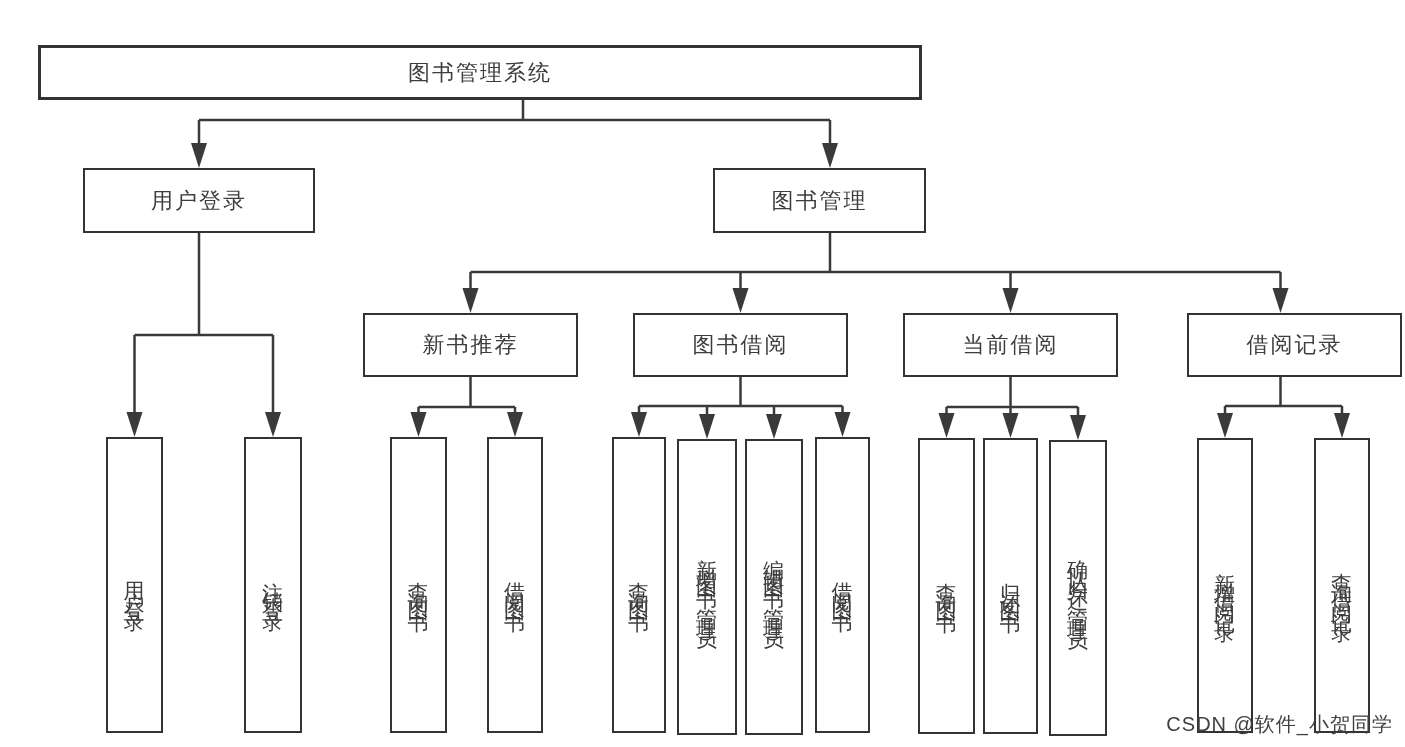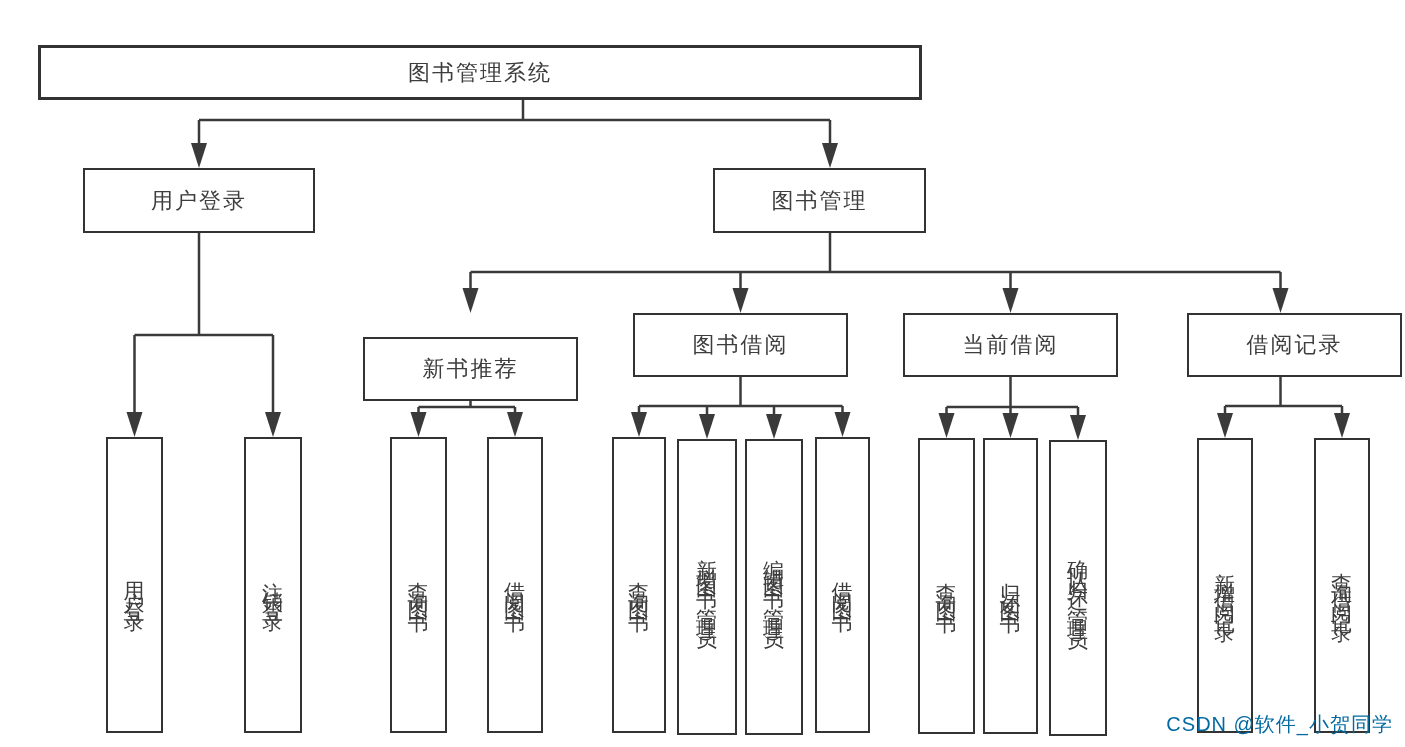--- a/index.html
+++ b/index.html
@@ -47,21 +47,21 @@
     font-size: 21px;
     letter-spacing: 10px;
     line-height: 1;
     white-space: nowrap;
   }
   .watermark {
     position: absolute;
     right: 12px;
     bottom: 9px;
     font-size: 20px;
-    color: #0369a1;
+    color: #404040;
     letter-spacing: 1px;
     white-space: nowrap;
   }
 </style>
 </head>
 <body>
 
 <div class="canvas">
 
   <svg class="connectors" viewBox="0 0 1405 747" xmlns="http://www.w3.org/2000/svg">
@@ -99,21 +99,21 @@
     <span>图书管理系统</span>
   </div>
 
   <div class="node h-node" style="left:83px; top:168px; width:232px; height:65px;">
     <span>用户登录</span>
   </div>
   <div class="node h-node" style="left:713px; top:168px; width:213px; height:65px;">
     <span>图书管理</span>
   </div>
 
-  <div class="node h-node" style="left:363px; top:313px; width:215px; height:64px;margin-top:24px;">
+  <div class="node h-node" style="left:363px; top:313px; width:215px; height:64px;">
     <span>新书推荐</span>
   </div>
   <div class="node h-node" style="left:903px; top:313px; width:215px; height:64px;">
     <span>当前借阅</span>
   </div>
   <div class="node h-node" style="left:633px; top:313px; width:215px; height:64px;">
     <span>图书借阅</span>
   </div>
   <div class="node h-node" style="left:1173px; top:313px; width:215px; height:64px;margin-left:14px;">
     <span>借阅记录</span>

